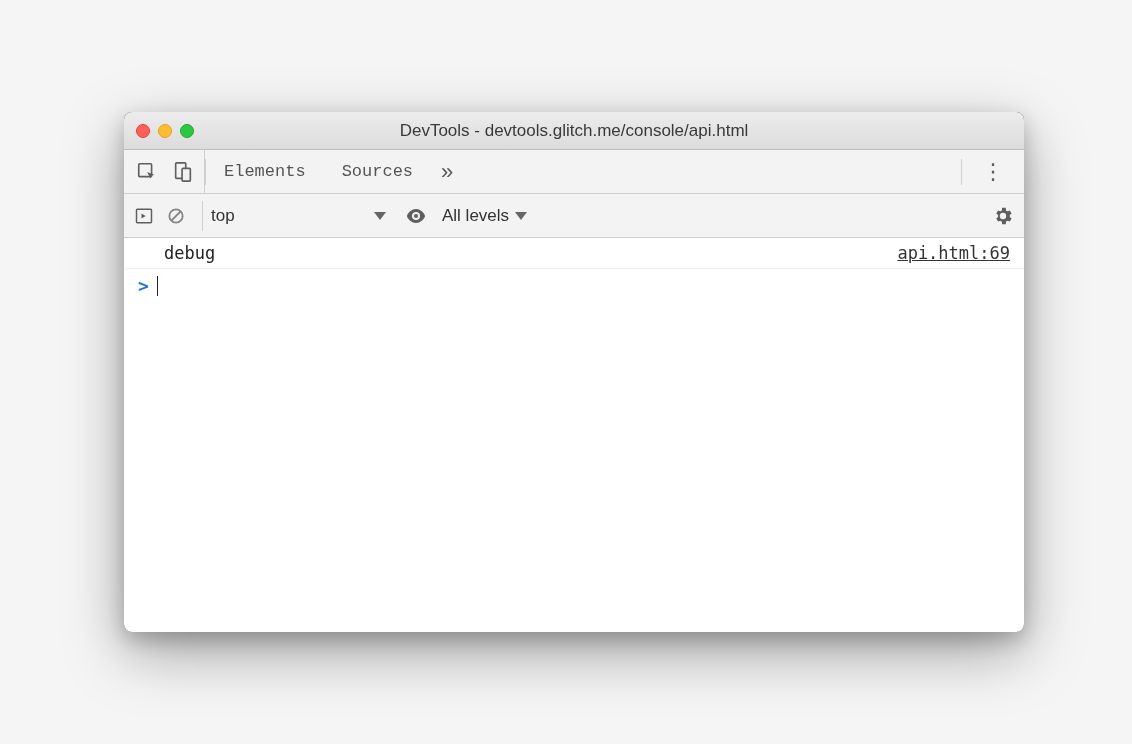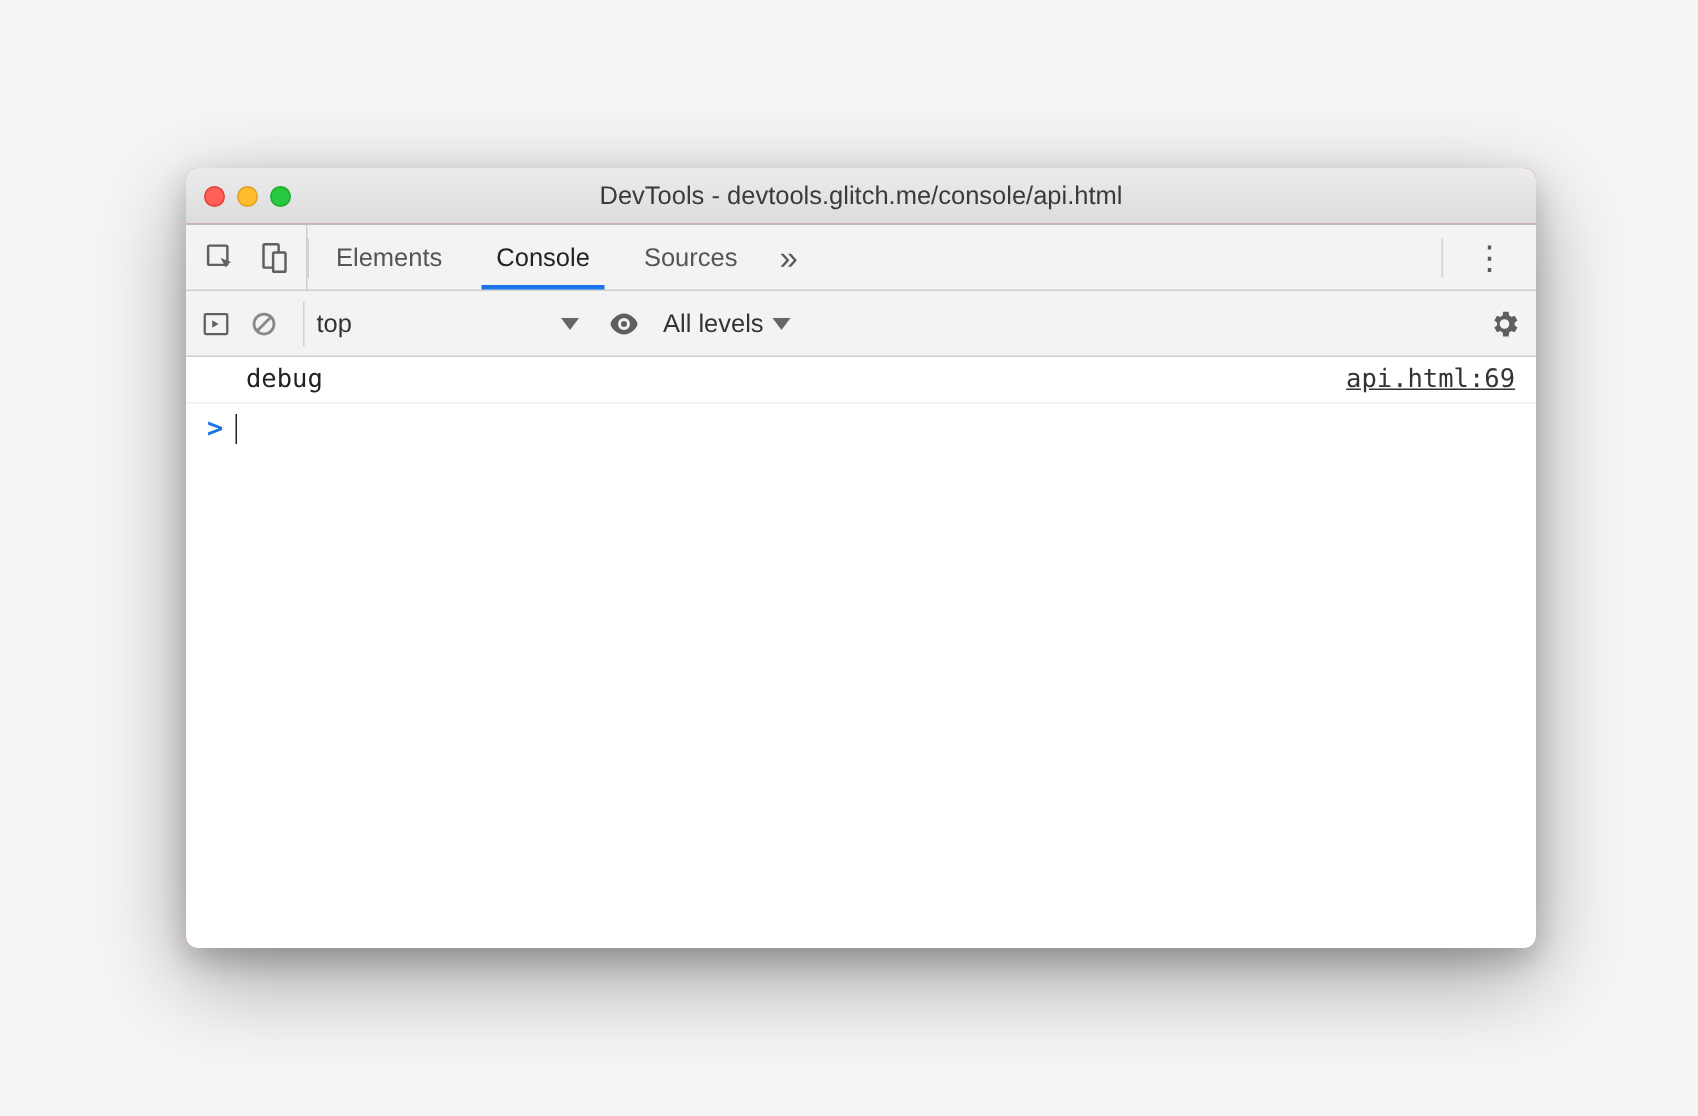--- a/index.html
+++ b/index.html
@@ -12,21 +12,21 @@
       background: #f5f5f5;
       display: flex;
       align-items: center;
       justify-content: center;
       width: 1132px;
       height: 744px;
     }
     .window {
       width: 900px;
       height: 520px;
-      background: #ec4899;
+      background: #0c4a6e;
       border-radius: 8px;
       box-shadow: 0 20px 60px rgba(0,0,0,0.35), 0 8px 20px rgba(0,0,0,0.2);
       overflow: hidden;
       display: flex;
       flex-direction: column;
       margin-left: 16px;
     }
     .titlebar {
       height: 38px;
       background: linear-gradient(#ececec, #dcdcdc);
@@ -76,20 +76,21 @@
     .icon {
       display: inline-flex;
       align-items: center;
       justify-content: center;
       color: #5f5f5f;
       cursor: pointer;
     }
     .tabs {
       display: flex;
       align-items: stretch;
+      font-family: Liberation Mono, monospace;
     }
     .tab {
       padding: 0 18px;
       display: flex;
       align-items: center;
       font-size: 17px;
       color: #555;
       cursor: pointer;
       position: relative;
     }
@@ -261,21 +262,20 @@
       <span class="icon device-icon">
         <svg width="22" height="22" viewBox="0 0 24 24" fill="none" stroke="#5f5f5f" stroke-width="1.8">
           <rect x="4" y="2" width="11" height="17" rx="1"></rect>
           <rect x="11" y="8" width="9" height="14" rx="1" fill="#f3f3f3"></rect>
         </svg>
       </span>
     </div>
     <div class="vsep"></div>
     <div class="tabs">
       <div class="tab">Elements</div>
-      <div class="tab active">Console</div>
       <div class="tab">Sources</div>
     </div>
     <span class="more-tabs">»</span>
     <div class="tabbar-right">
       <div class="vsep"></div>
       <span class="kebab">⋮</span>
     </div>
   </div>
 
   <div class="toolbar">

